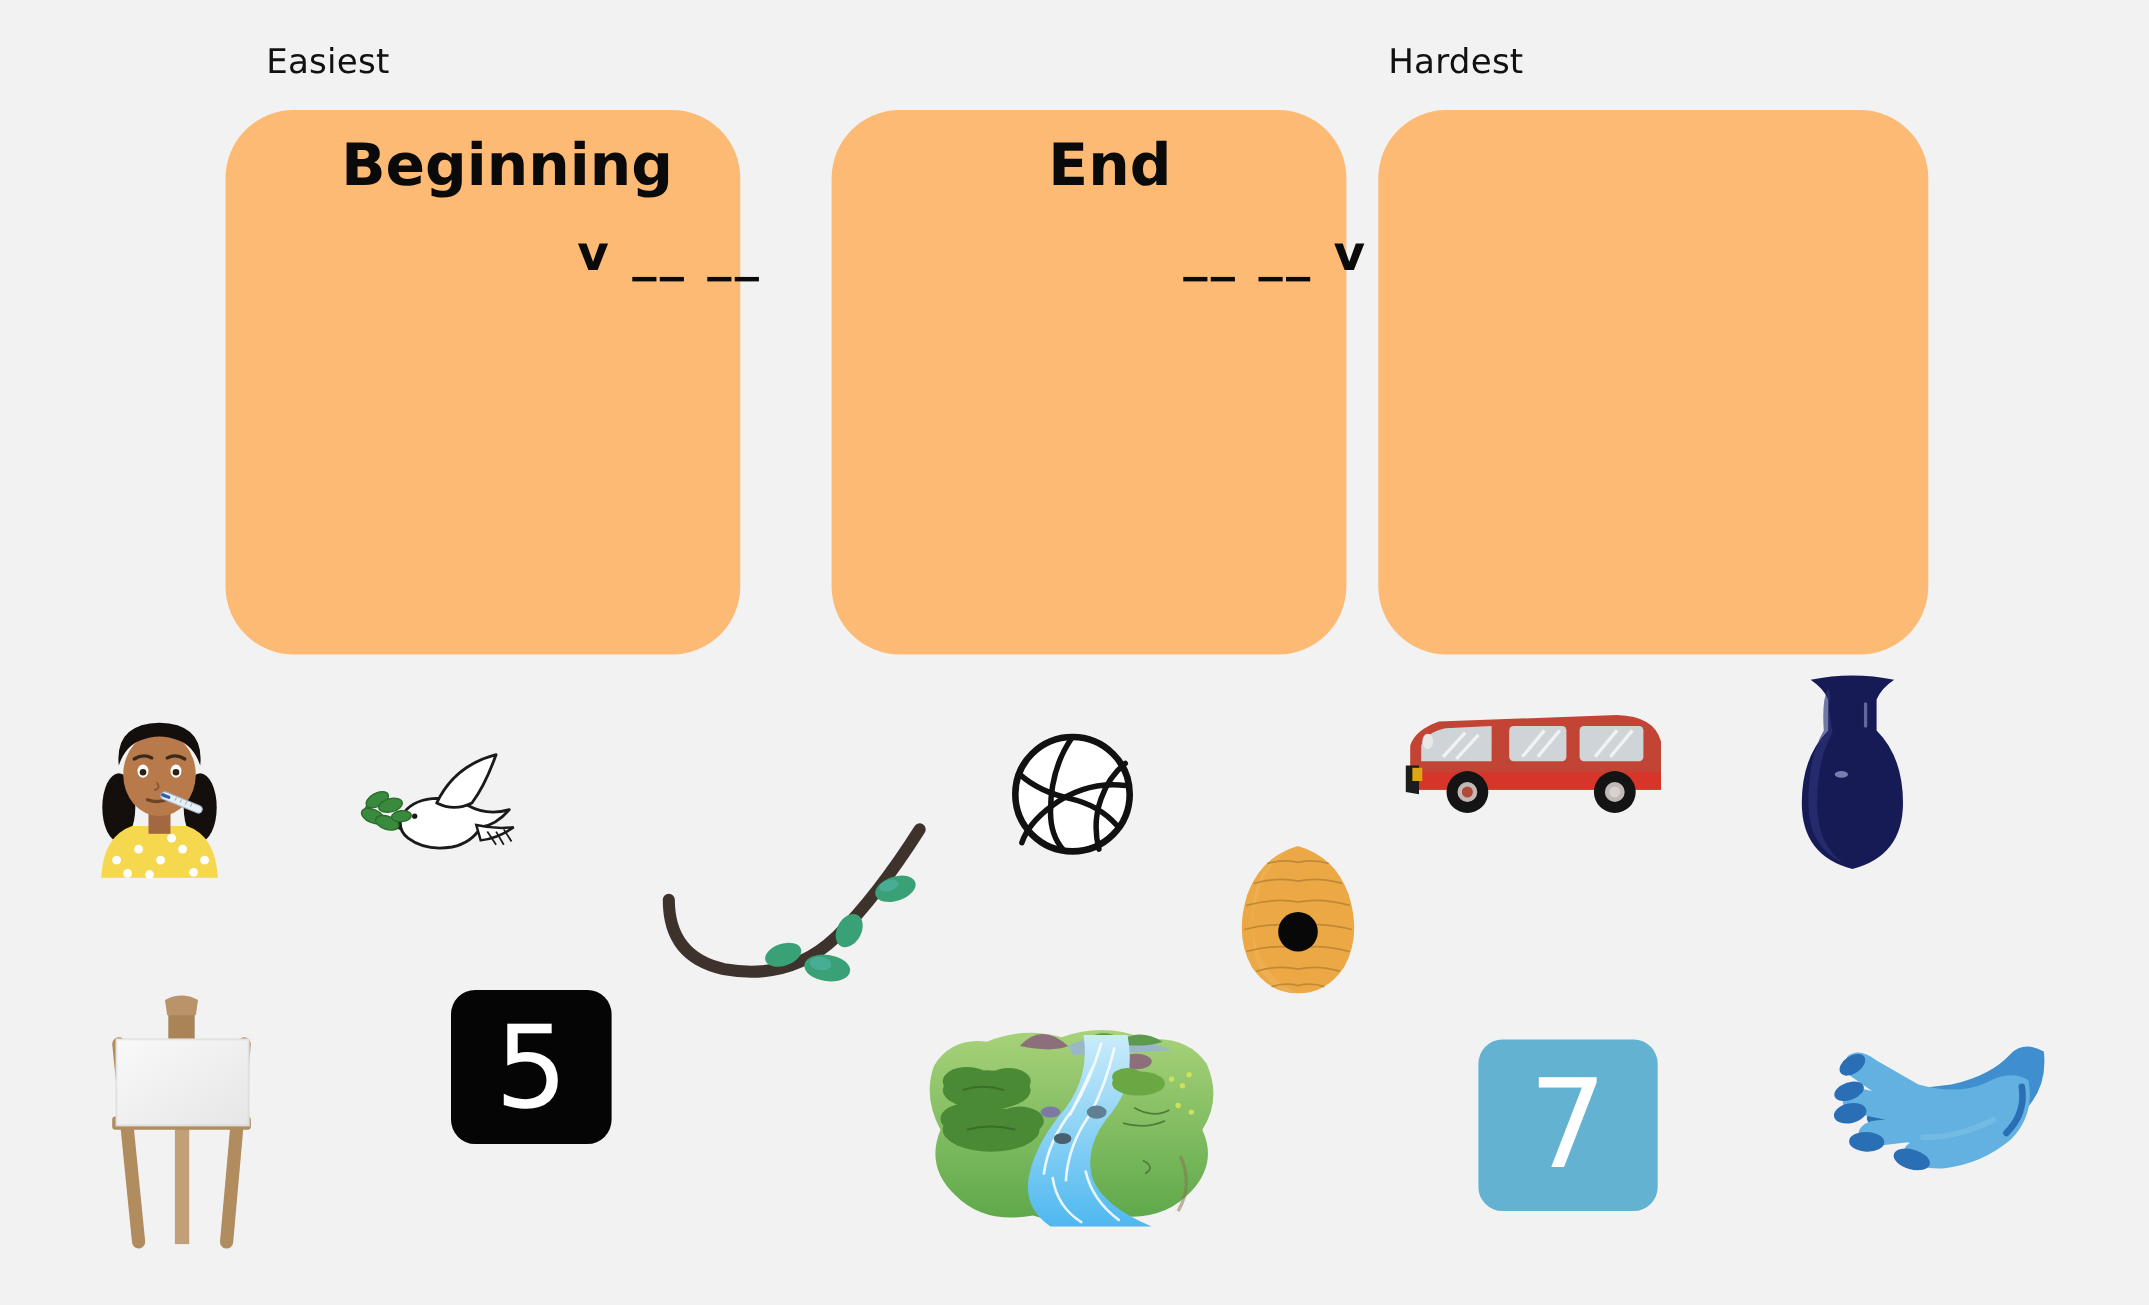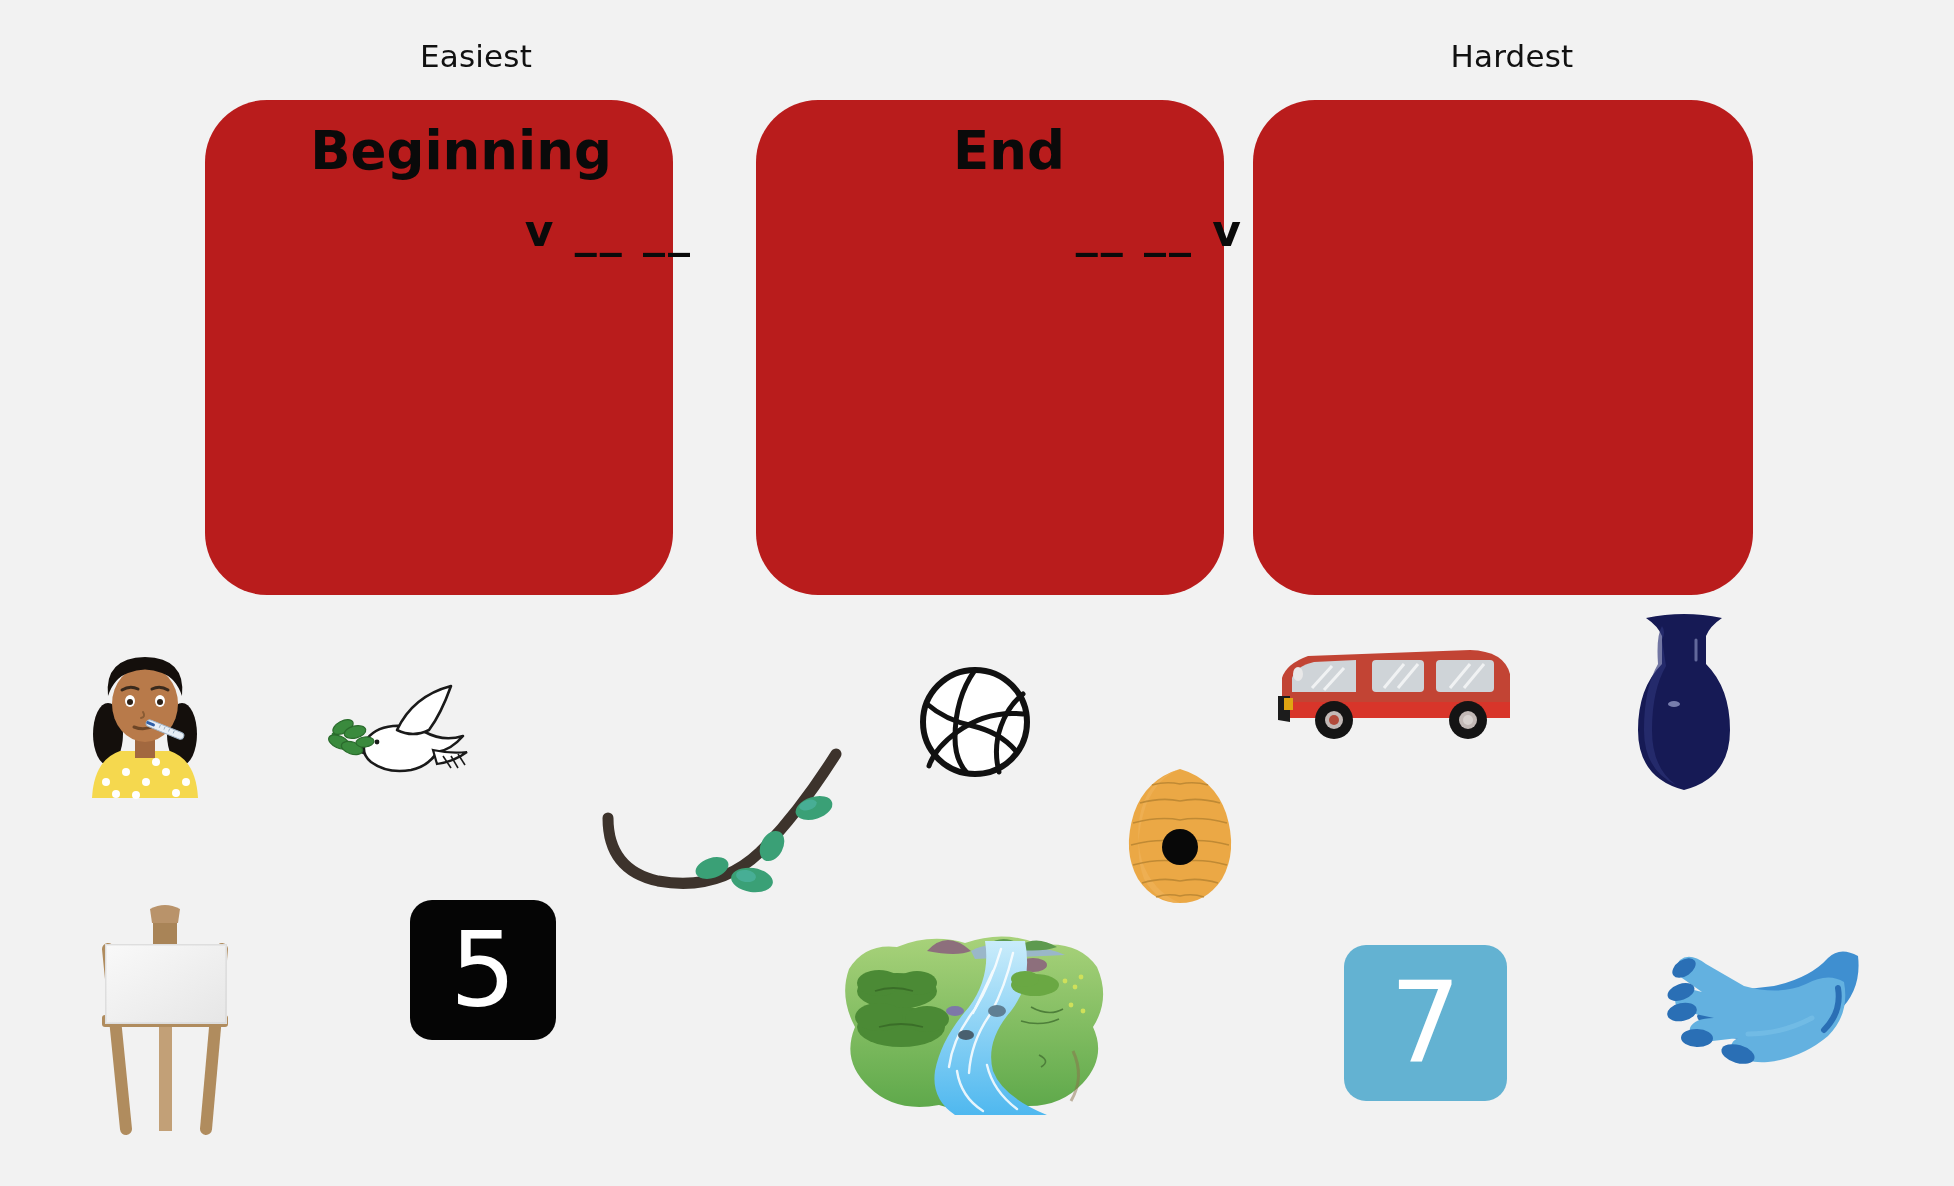--- a/index.html
+++ b/index.html
@@ -30,34 +30,33 @@
     height: 495px;
   }
   .zone-wrap.z0 { left: 205px; }
   .zone-wrap.z1 { left: 756px; border-radius: 27px; }
   .zone-wrap.z2 { left: 1253px; padding-left: 32px; }
 
   .rank-label {
     position: absolute;
     top: -62px;
     width: 100%;
-    text-align: center;
     font-size: 31px;
     color: #111111;
     font-family: "DejaVu Sans", sans-serif;
     letter-spacing: 0.2px;
     white-space: nowrap;
   }
   .rank-label.left-shift  { transform: translateX(37px); }
   .rank-label.right-shift { transform: translateX(-23px); }
 
   .zone-card {
     position: absolute;
     inset: 0;
-    background: #b91c1c;
+    background: #fdba74;
     border-radius: 62px;
     text-decoration: underline;
   }
   .zone-title {
     position: absolute;
     top: 24px;
     width: 100%;
     text-align: center;
     font-size: 53px;
     font-weight: 700;

